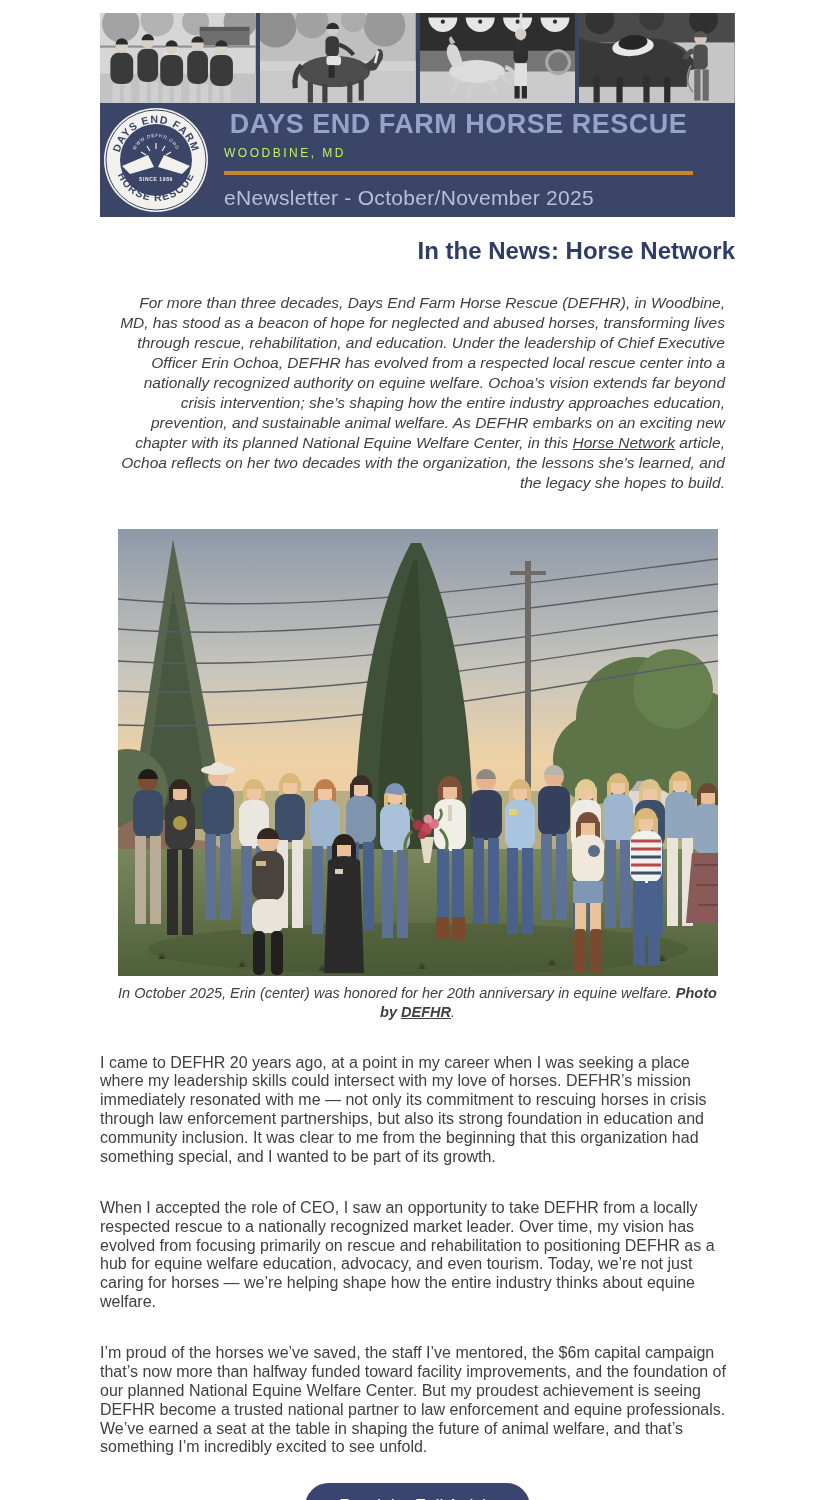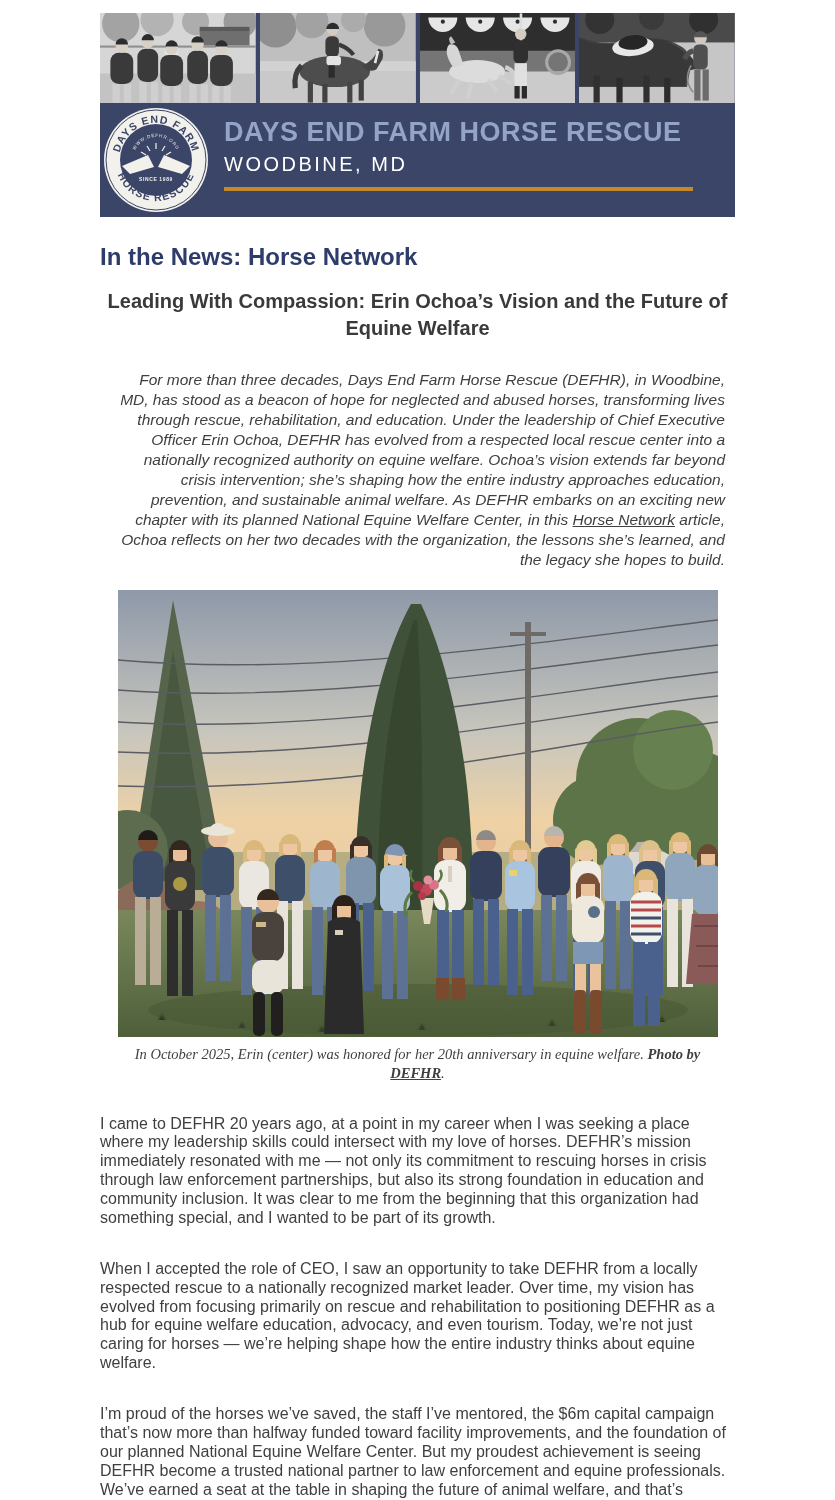--- a/index.html
+++ b/index.html
@@ -10,31 +10,31 @@
 
   
   .banner-strip{display:flex;gap:4px;background:#3b4568;height:90px;}
   .banner-photo{flex:1;overflow:hidden;}
   .banner-photo svg{display:block;width:100%;height:90px;}
 
   
   .header-band{background:#3b4568;display:flex;align-items:center;padding:4px 0 4px 3px;height:106px;}
   .logo-wrap{width:106px;height:106px;flex:0 0 auto;}
   .header-text{margin-left:15px;flex:1;padding-right:42px;min-width:0;}
-  .org-name{color:#94a3c8;font-size:27px;font-weight:bold;letter-spacing:0.5px;line-height:1.05;}
-  .location{color:#ffffff;font-size:20px;letter-spacing:2.5px;margin-top:7px;}
+  .org-name{color:#94a3c8;font-size:27px;font-weight:bold;letter-spacing:0.5px;line-height:1.05;text-align:center;}
+  .location{color:#bef264;font-size:12px;letter-spacing:2.5px;margin-top:7px;}
   .gold-rule{height:4px;background:#c5892d;border:none;margin:11px 0 11px 0;}
   .issue{color:#b8c0d4;font-size:21px;letter-spacing:0.3px;}
 
   
-  .section-title{margin:26px 0 0;text-align:left;color:#2e3c6b;font-size:24px;font-weight:bold;}
+  .section-title{margin:20px 0 0;text-align:right;color:#2e3c6b;font-size:24px;font-weight:bold;}
   .headline{margin:17px 0 0;text-align:center;color:#3a3a3a;font-size:20px;font-weight:bold;line-height:1.35;padding:0 4px;}
   .intro{margin:28px 0 0;font-style:italic;text-align:right;font-size:15.5px;line-height:1.29;color:#3f3f3f;padding:0 10px;}
   .intro a,.caption a{color:#3f3f3f;text-decoration:underline;}
-  figure{margin:20px 0 0;padding:0;text-align:center;font-family:Liberation Serif, serif;}
+  figure{margin:36px 0 0;padding:0;text-align:center;}
   .photo-svg{display:block;width:600px;height:447px;margin:0 auto;}
   .caption{margin-top:8px;font-style:italic;font-size:14.5px;line-height:1.3;color:#3f3f3f;text-align:center;padding:0 8px;}
   .caption b{font-weight:bold;}
   .body-par{margin:32px 0 0;font-size:16px;line-height:1.18;text-align:left;}
   .body-par:first-of-type{margin-top:17px;}
   .cta-row{text-align:center;margin:26px 0 10px;}
   .cta-button{display:inline-block;background:#39456e;color:#ffffff;border:none;border-radius:25px;
               padding:13px 34px;font-size:17.5px;font-family:"Liberation Sans",sans-serif;cursor:pointer;}
 </style>
 </head>
@@ -206,25 +206,25 @@
             <path d="M19,59 L45,48 L51,60 L27,67 Z"></path>
             <path d="M87,59 L61,48 L55,60 L79,67 Z"></path>
           </g>
           <text x="53" y="74" font-size="5" font-weight="bold" fill="#f2f1ec" text-anchor="middle" letter-spacing="0.6" font-family="Liberation Sans, sans-serif">SINCE 1989</text>
         </svg>
       </div>
       <div class="header-text">
         <div class="org-name">DAYS END FARM HORSE RESCUE</div>
         <div class="location">WOODBINE, MD</div>
         <hr class="gold-rule">
+        <div class="issue">eNewsletter - October/November 2025</div>
       </div>
     </div>
 
     <h2 class="section-title">In the News: Horse Network</h2>
-    <h3 class="headline">Leading With Compassion: Erin Ochoa’s Vision and the Future of Equine Welfare</h3>
 
     <p class="intro"><span>For more than three decades, Days End Farm Horse Rescue (DEFHR), in Woodbine, MD, has stood as a beacon of hope for neglected and abused horses, transforming lives through rescue, rehabilitation, and education. Under the leadership of Chief Executive Officer Erin Ochoa, DEFHR has evolved from a respected local rescue center into a nationally recognized authority on equine welfare. Ochoa’s vision extends far beyond crisis intervention; she’s shaping how the entire industry approaches education, prevention, and sustainable animal welfare. As DEFHR embarks on an exciting new chapter with its planned National Equine Welfare Center, in this </span><a href="#">Horse Network</a><span> article, Ochoa reflects on her two decades with the organization, the lessons she’s learned, and the legacy she hopes to build.</span></p>
 
     <figure>
       <svg class="photo-svg" viewBox="0 0 600 447">
         <defs>
           <linearGradient id="sky" x1="0" y1="0" x2="0" y2="1">
             <stop offset="0" stop-color="#8e99a9"></stop>
               <stop offset="0.45" stop-color="#c8c6bd"></stop>
             <stop offset="0.72" stop-color="#eed2a6"></stop>

